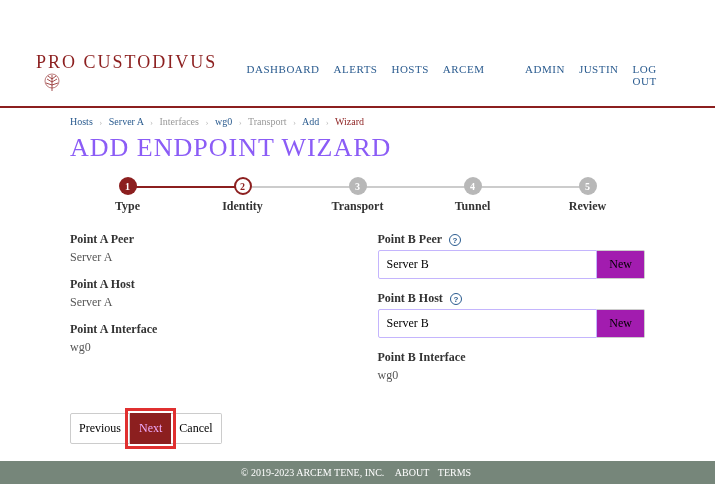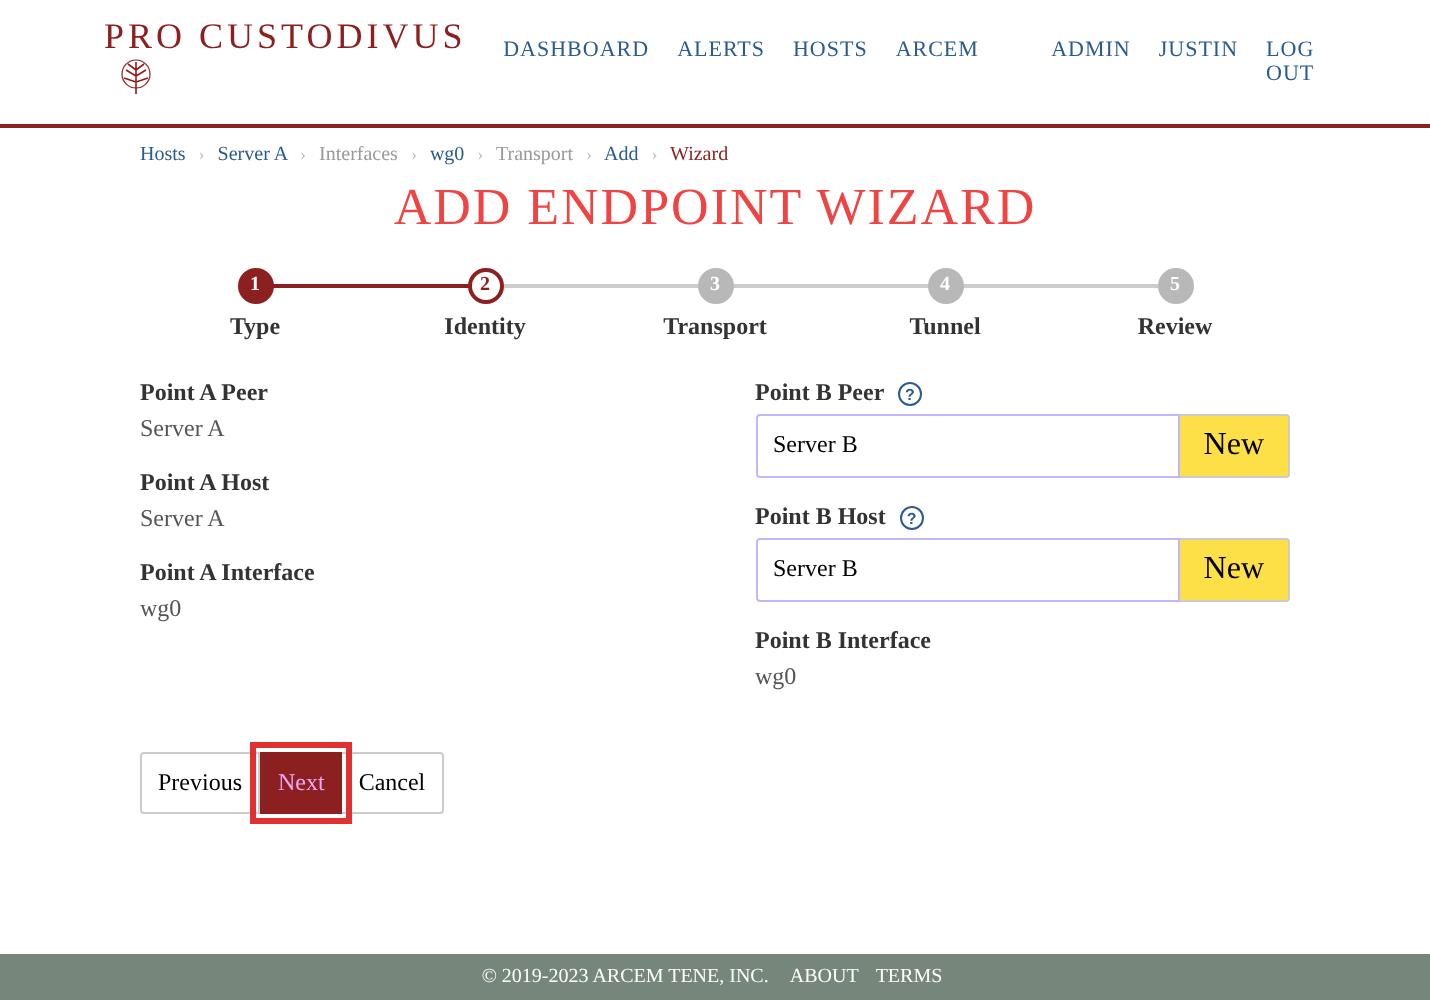--- a/index.html
+++ b/index.html
@@ -1,60 +1,60 @@
 <!DOCTYPE html>
 <html><head>
 <meta charset="utf-8">
 <style>
   * { box-sizing: border-box; margin: 0; padding: 0; }
   body { font-family: Georgia, 'Times New Roman', serif; font-size: 13px; color: #333; background: #fff; }
   
-  .topbar { display: flex; align-items: center; padding: 8px 52px; border-bottom: 2px solid #8c1f1f; }
+  .topbar { display: flex; align-items: center; padding: 8px 36px; border-bottom: 2px solid #8c1f1f; margin-top: 44px; }
   .brand { font-family: Georgia, serif; color: #8c1f1f; font-size: 18px; letter-spacing: 2px; font-weight: 400; }
   .brand-icon { display:inline-block; margin-left:6px; vertical-align:middle; }
   .topnav { margin-left: auto; display: flex; gap: 14px; align-items: flex-start; }
   .topnav a { color: #2a5b8f; font-size: 11px; text-decoration: none; letter-spacing: 0.5px; font-family: Georgia, serif; }
   .topnav .sep { width: 14px; }
   
   .container { padding: 8px 70px 20px; }
   .breadcrumbs { font-size: 10px; color: #999; margin-bottom: 6px; }
   .breadcrumbs a { color: #2a5b8f; text-decoration: none; }
   .breadcrumbs .chev { color: #bbb; margin: 0 4px; font-size: 9px; }
   .breadcrumbs .current { color: #8c1f1f; }
   
-  h1 { font-family: Georgia, serif; color: #ef4444; font-size: 26px; font-weight: 400; letter-spacing: 1px; margin-bottom: 14px; text-align: center; }
+  h1 { font-family: Georgia, serif; color: #8b5cf6; font-size: 26px; font-weight: 400; letter-spacing: 1px; margin-bottom: 14px; }
   
   .stepper { display: flex; align-items: center; margin-bottom: 18px; position: relative; }
   .step { flex: 1; text-align: center; position: relative; }
   .step-circle { display: inline-flex; align-items:center; justify-content:center; width: 18px; height: 18px; border-radius: 50%; font-size: 10px; font-weight: bold; position: relative; z-index: 2; }
   .step-circle.done { background: #8c1f1f; color: #fff; }
   .step-circle.active { background: #fff; border: 2px solid #8c1f1f; color: #8c1f1f; }
   .step-circle.future { background: #b8b8b8; color: #fff; }
   .step-label { display:block; margin-top: 4px; font-size: 12px; font-weight: bold; color: #333; font-family: Liberation Serif, serif; }
   .line { position: absolute; top: 9px; height: 2px; z-index: 1; }
   .line.done { background: #8c1f1f; }
   .line.future { background: #ccc; }
   
   .columns { display: flex; gap: 40px; }
   .col { flex: 1; }
   .field { margin-bottom: 12px; }
   .field-label { font-weight: bold; font-size: 12px; margin-bottom: 3px; font-family: Georgia, serif; }
   .field-value { font-size: 12px; color: #555; }
   .help-icon { display:inline-block; width:12px; height:12px; border:1px solid #2a5b8f; border-radius:50%; color:#2a5b8f; font-size:8px; text-align:center; line-height:11px; margin-left:4px; vertical-align:middle; font-family: Arial, sans-serif; }
   .input-group { display:flex; }
   .input-group input { flex:1; border:1px solid #c4b5fd; padding:6px 8px; font-size:12px; border-radius:2px 0 0 2px; outline:none; font-family: inherit; }
-  .input-group button { border:1px solid #ccc; border-left:none; background:#fde047; padding:6px 12px; font-size:16px; cursor:pointer; border-radius:0 2px 2px 0; font-family: inherit; }
+  .input-group button { border:1px solid #ccc; border-left:none; background:#a21caf; padding:6px 12px; font-size:12px; cursor:pointer; border-radius:0 2px 2px 0; font-family: inherit; }
   
   .wizard-buttons { margin-top: 18px; display:flex; gap:0; }
   .btn { border:1px solid #ccc; background:#fff; padding:7px 8px; font-size:12px; cursor:pointer; font-family: inherit; }
   .btn:first-child { border-radius: 2px 0 0 2px; }
   .btn.next { background:#8c1f1f; color:#f0abfc; border-color:#8c1f1f; outline:3px solid #e03030; outline-offset:2px; position:relative; z-index:1; }
   .btn:last-child { border-radius: 0 2px 2px 0; border-left:none; }
   
-  .footer { position: fixed; bottom: 0; left: 0; right: 0; background: #76867a; color: #fff; text-align: center; padding: 6px 0; font-size: 10px; font-family: Georgia, serif; }
+  .footer { position: fixed; bottom: 16px; left: 0; right: 0; background: #76867a; color: #fff; text-align: center; padding: 6px 0; font-size: 10px; font-family: Georgia, serif; }
   .footer a { color: #fff; text-decoration: none; margin: 0 3px; }
 </style>
 </head>
 <body>
 
 <div class="topbar">
   <span class="brand">
     <span>PRO CUSTODIVUS</span>
     <span class="brand-icon">
       <svg width="20" height="20" viewBox="0 0 20 20">

